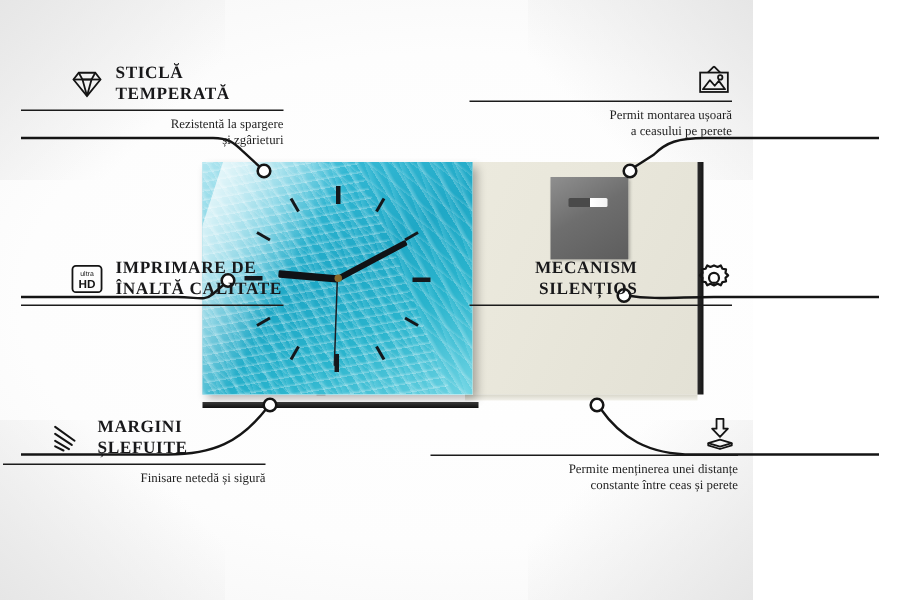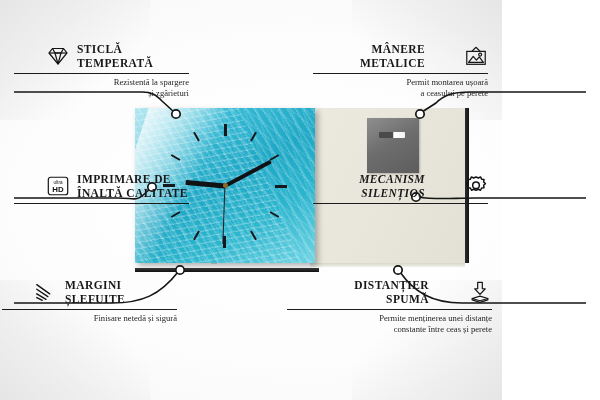--- a/index.html
+++ b/index.html
@@ -90,21 +90,21 @@
   .callout .rule{height:1px;background:#1b1b1b;margin:3px 0 3px;}
   .callout .desc{font-size:8.6px;color:#1f1f1f;line-height:1.32;text-align:right;}
   .callout.right .desc{text-align:right;}
   .ico{width:24px;height:22px;flex:0 0 24px;display:flex;align-items:center;justify-content:center;margin-left:32px;}
   .ico svg{display:block;}
 
   .c-glass{left:14px;top:42px;}
   .c-print{left:14px;top:172px;}
   .c-edge{left:2px;top:278px;}
   .c-handle{right:14px;top:42px;width:175px;}
-  .c-mech{right:14px;top:172px;width:175px;font-style:italic;}
+  .c-mech{right:14px;top:172px;width:175px;}
   .c-spacer{right:10px;top:278px;width:205px;}
 
   #wires{position:absolute;left:0;top:0;width:600px;height:400px;pointer-events:none;}
 </style>
 </head>
 <body>
 
 <div id="stage">
   <div class="corner-shade cs-tl"></div>
   <div class="corner-shade cs-tr"></div>
@@ -257,24 +257,20 @@
       </span>
     </div>
     <div class="rule"></div>
     <div class="desc">
       <span>Finisare netedă și sigură</span>
     </div>
   </div>
 
   <div class="callout right c-handle">
     <div class="head">
-      <span class="title">
-        <span>MÂNERE</span><br>
-        <span>METALICE</span>
-      </span>
       <span class="ico">
         <svg width="26" height="22" viewBox="0 0 26 22">
             <g fill="none" stroke="#141414" stroke-width="1.3">
           <rect x="3" y="6" width="20" height="14"></rect>
           <path d="M13 1.5 L8.5 6 M13 1.5 L17.5 6"></path>
           <path d="M5 18 L10 11.5 L13.5 15.5 L16.5 12 L21 18 Z" stroke-linejoin="round"></path>
           <circle cx="17.5" cy="9.5" r="1.6"></circle>
         </g>
           </svg>
       </span>
@@ -299,24 +295,20 @@
             <circle cx="13" cy="11.2" r="3.6"></circle>
           </g>
         </svg>
       </span>
     </div>
     <div class="rule"></div>
   </div>
 
   <div class="callout right c-spacer">
     <div class="head">
-      <span class="title">
-        <span>DISTANȚIER</span><br>
-        <span>SPUMĂ</span>
-      </span>
       <span class="ico">
         <svg width="26" height="24" viewBox="0 0 26 24">
             <g fill="none" stroke="#141414" stroke-width="1.3" stroke-linejoin="round">
           <path d="M10.5 1.5 h5 v7 h3.2 L13 14.5 L7.3 8.5 h3.2 Z"></path>
           <path d="M13 16.5 L21.5 19 L13 21.5 L4.5 19 Z"></path>
           <path d="M4.5 19 v1.6 L13 23.2 L21.5 20.6 V19"></path>
         </g>
           </svg>
       </span>
     </div>

